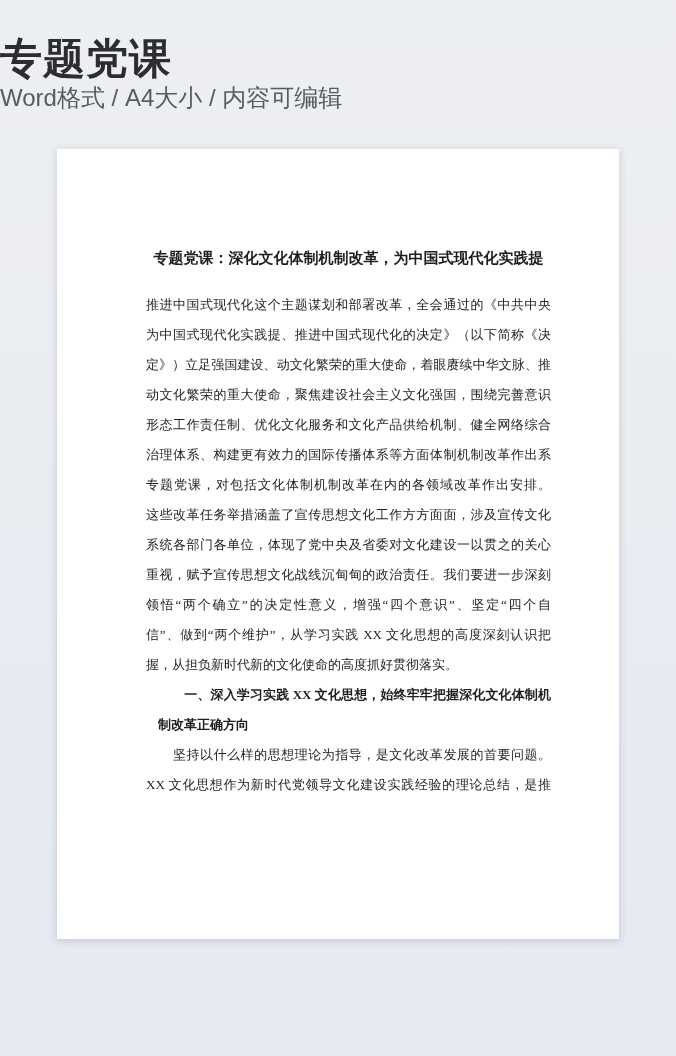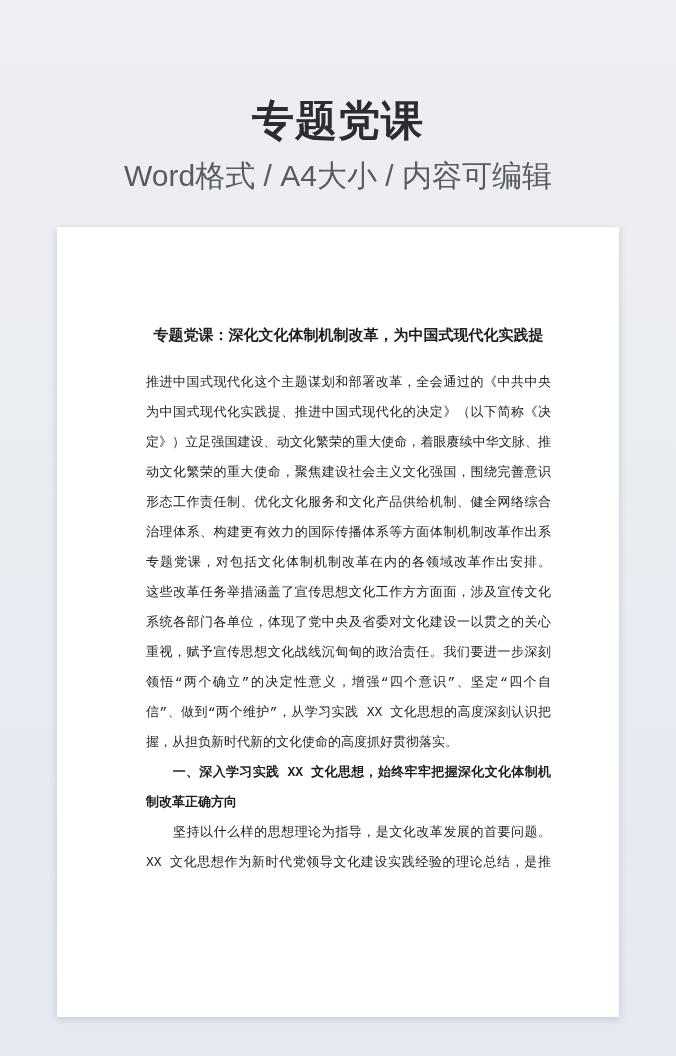--- a/index.html
+++ b/index.html
@@ -13,69 +13,68 @@
   * { margin: 0; padding: 0; box-sizing: border-box; }
   html, body { width: 676px; }
   body {
     width: 676px;
     height: 1056px;
     background: linear-gradient(180deg, var(--bg-top) 0%, var(--bg-bottom) 100%);
     overflow: hidden;
     font-family: "Liberation Sans", "DejaVu Sans", sans-serif;
   }
   .app-header {
-    padding-top: 98px;
-    text-align: center;
+    padding-top: 36px;
   }
   .app-title {
     font-size: 42px;
     line-height: 46px;
     font-weight: 800;
     color: var(--header-title-color);
     letter-spacing: 1px;
   }
   .app-subtitle {
-    margin-top: 16px;
-    font-size: 30px;
+    margin-top: 0;
+    font-size: 24px;
     line-height: 32px;
     font-weight: 400;
     color: var(--subtitle-color);
   }
   .doc-page {
     width: 562px;
     height: 790px;
     margin: 35px auto 0 auto;
     background: var(--page-bg);
     box-shadow: 0 2px 8px rgba(45, 55, 75, 0.18);
     padding: 92px 68px 0 89px;
     overflow: hidden;
   }
   .doc-content {
     color: var(--doc-text-color);
     font-family: "Liberation Serif", "DejaVu Serif", serif;
   }
-  .para { font-size: 13px; line-height: 30px; font-family: Liberation Mono, monospace; }
+  .para { font-size: 13px; line-height: 30px; }
   .para .line {
     text-align: justify;
     text-align-last: justify;
     white-space: pre-wrap;
   }
   .para .line.flush { text-align-last: left; }
   .para.title {
     font-size: 15px;
     line-height: 35px;
     font-weight: bold;
     margin-bottom: 14px;
   }
   .para.title .line,
   .para.title .line.flush {
     text-align: center;
     text-align-last: center;
   }
-  .para.heading { font-weight: bold; }
+  .para.heading { font-weight: bold; margin-left: 12px; }
 </style>
 </head>
 <body>
 
 <div class="app">
   <div class="app-header">
     <div class="app-title">专题党课</div>
     <div class="app-subtitle">Word格式 / A4大小 / 内容可编辑</div>
   </div>
 

